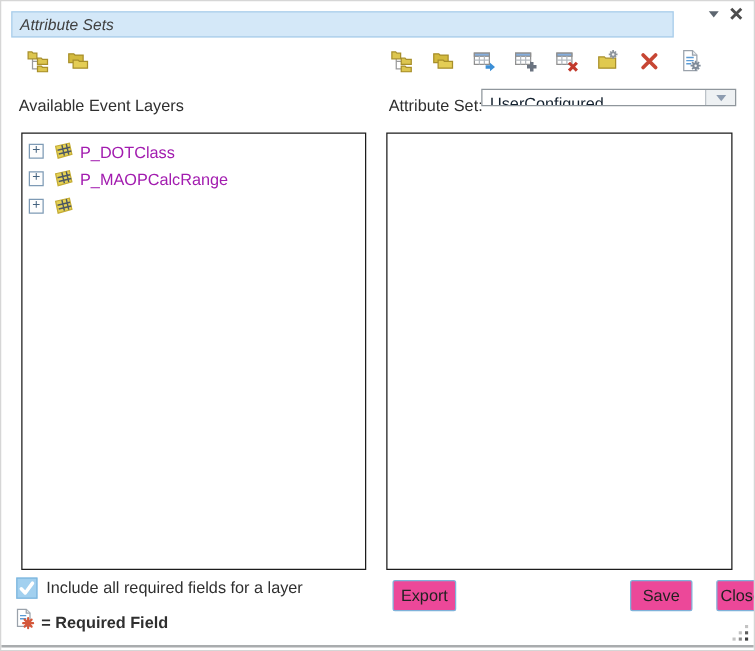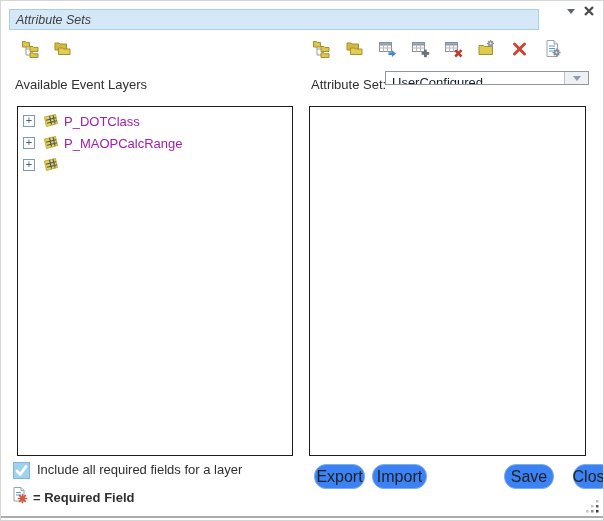--- a/index.html
+++ b/index.html
@@ -50,23 +50,23 @@
   .tree-label{font-size:13px;color:#a21caf;}
 
   
   .chk-row{position:absolute;left:12px;top:461px;display:flex;gap:7px;}
   .checkbox{width:17px;height:17px;box-sizing:border-box;background:#a2d0ef;border:1px solid #7db6de;cursor:pointer;}
   .chk-row .txt{font-size:13px;color:#2f2f2f;}
   .legend-row{position:absolute;left:10px;top:485px;display:flex;align-items:center;gap:4px;font-weight:bold;}
   .legend-row .txt{font-size:13px;color:#2f2f2f;}
 
   
-  .btn{position:absolute;top:463px;height:25px;box-sizing:border-box;background:#3b82f6;
-       border:1px solid #7fb2d9;border-radius:12px;font-family:"Liberation Sans",sans-serif;
-       font-size:16px;color:#222;display:flex;align-items:center;justify-content:center;
+  .btn{position:absolute;top:463px;height:25px;box-sizing:border-box;background:#ec4899;
+       border:1px solid #7fb2d9;border-radius:2px;font-family:"Liberation Sans",sans-serif;
+       font-size:13px;color:#222;display:flex;align-items:center;justify-content:center;
        cursor:pointer;padding:0;}
   #btn-export{left:313px;width:51px;}
   #btn-import{left:371px;width:55px;}
   #btn-save{left:503px;width:50px;}
   #btn-close{left:561px;width:40px;margin-left:11px;}
 
   .grip{position:absolute;right:2px;bottom:5px;width:16px;height:16px;cursor:nwse-resize;}
 </style>
 </head>
 <body>
@@ -230,21 +230,20 @@
         <path d="M5,6.5 h5 M5,9 h5" stroke="#5b9bd5" stroke-width="1.1"></path>
         <g stroke="#d4573a" stroke-width="1.7" stroke-linecap="round">
           <path d="M11.5,8.5 V16.5 M7.5,12.5 H15.5 M8.7,9.7 L14.3,15.3 M14.3,9.7 L8.7,15.3"></path>
         </g>
       </svg>
     </span>
     <span class="txt">= Required Field</span>
   </div>
 
   <button class="btn" id="btn-export">Export</button>
-  <button class="btn" id="btn-import">Import</button>
   <button class="btn" id="btn-save">Save</button>
   <button class="btn" id="btn-close">Close</button>
 
   <span class="grip">
     <svg width="16" height="16" viewBox="0 0 16 16">
       <rect x="11" y="1" width="2.5" height="2.5" fill="#c3c3c3"></rect>
       <rect x="6" y="6" width="2.5" height="2.5" fill="#c3c3c3"></rect>
       <rect x="11" y="6" width="2.5" height="2.5" fill="#5f5f5f"></rect>
       <rect x="1" y="11" width="2.5" height="2.5" fill="#c3c3c3"></rect>
       <rect x="6" y="11" width="2.5" height="2.5" fill="#8a8a8a"></rect>

